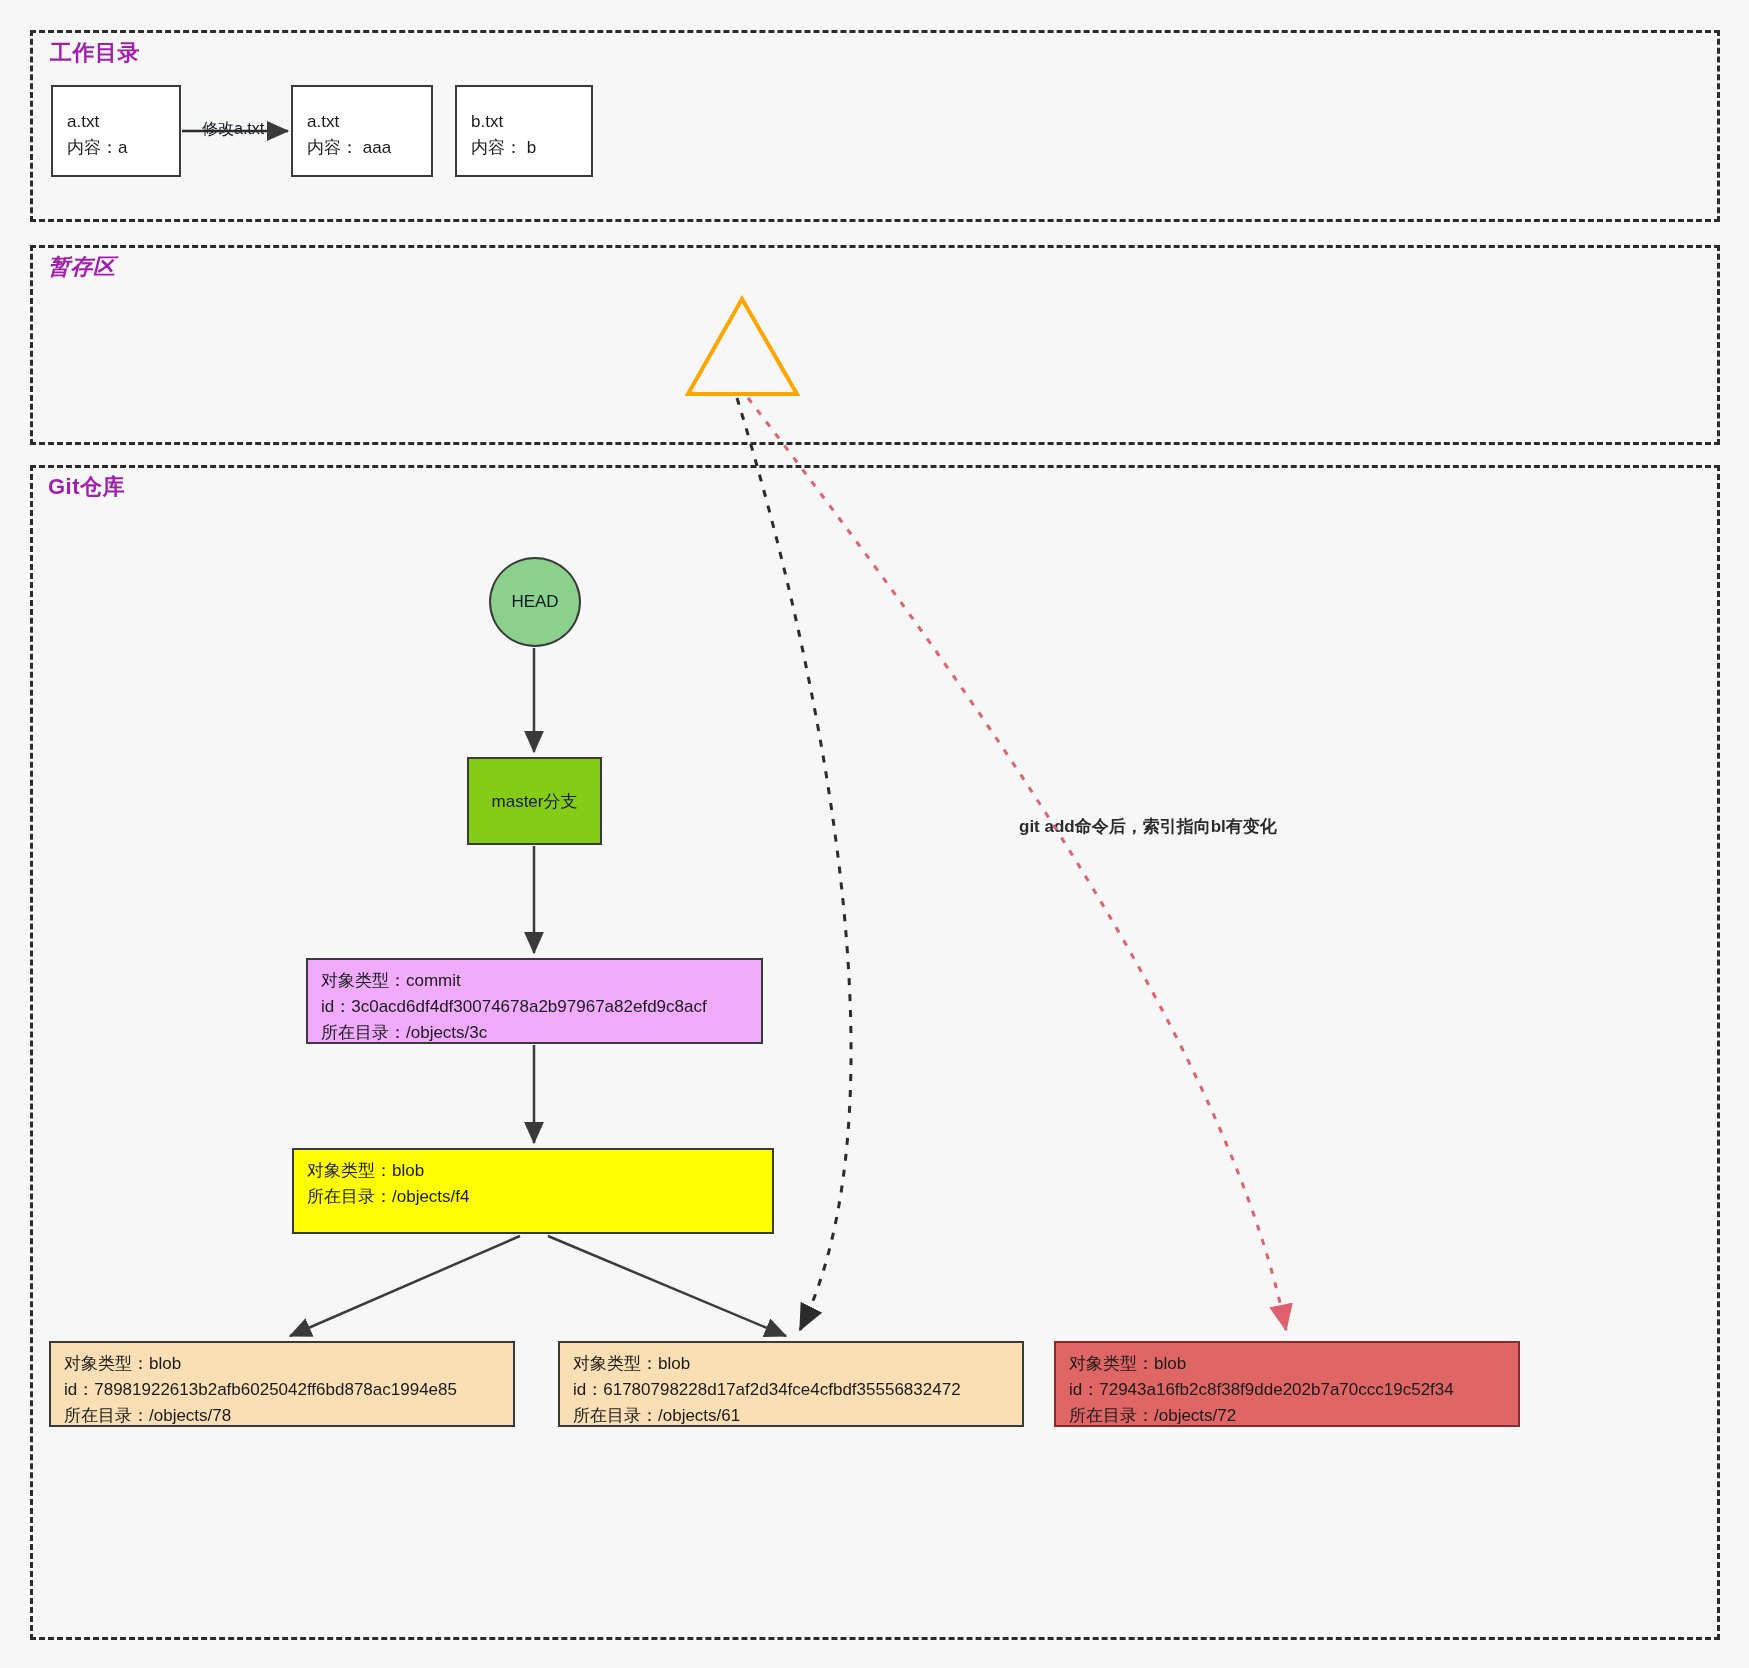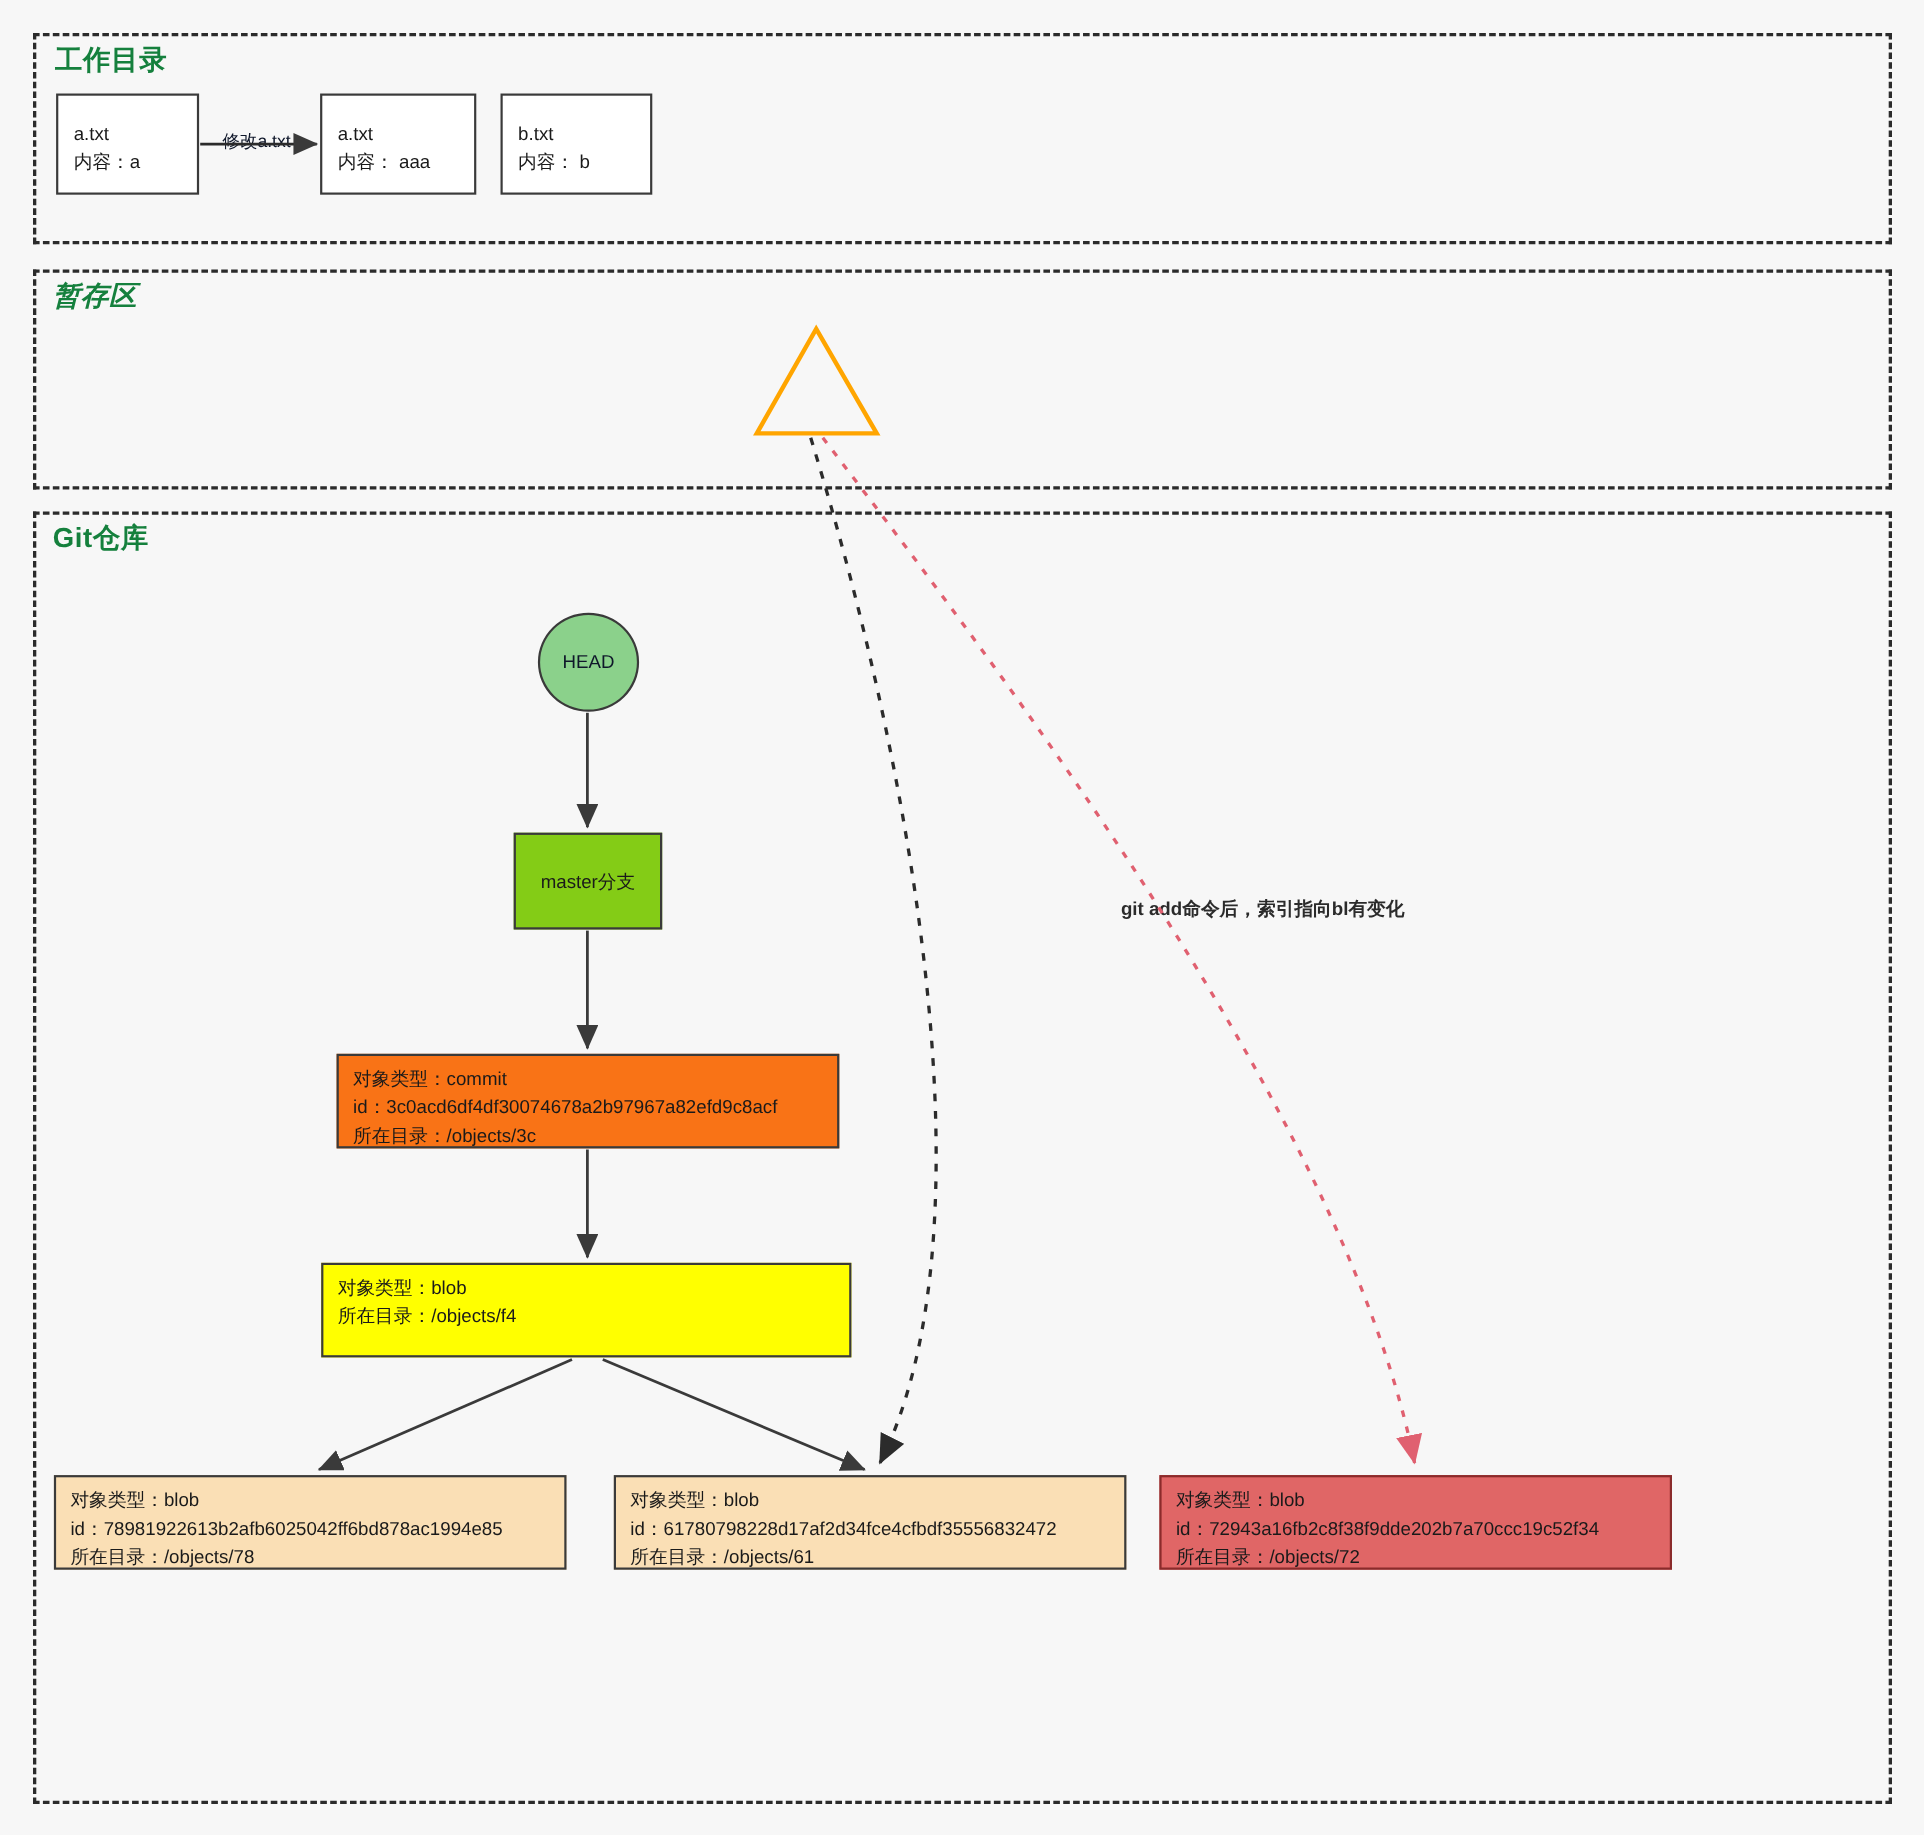--- a/index.html
+++ b/index.html
@@ -20,23 +20,23 @@
 
   
   .region {
     position: absolute;
     border: 3px dashed #2b2b2b;
     box-sizing: border-box;
     background: transparent;
   }
   .region-title {
     position: absolute;
-    color: #15803d;
+    color: #a21caf;
     font-weight: bold;
-    font-size: 25px;
+    font-size: 22px;
     letter-spacing: 0.5px;
     white-space: nowrap;
     font-family: "Liberation Sans", "DejaVu Sans", sans-serif;
   }
 
   
   .filebox {
     position: absolute;
     box-sizing: border-box;
     border: 2px solid #3a3a3a;
@@ -53,21 +53,21 @@
     position: absolute;
     box-sizing: border-box;
     border: 2px solid #3a3a3a;
     color: #1a1a1a;
     font-size: 17px;
     line-height: 1.52;
     padding: 8px 0 8px 13px;
     white-space: nowrap;
   }
   .objbox .ln { display: block; }
-  .obj-commit { background: #f97316; }
+  .obj-commit { background: #f0abfc; }
   .obj-tree   { background: #ffff00; }
   .obj-blob   { background: #fadfb5; }
   .obj-blob-red { background: #e06666; border-color: #8a2b2b; }
 
   
   .branchbox {
     position: absolute;
     box-sizing: border-box;
     background: #84cc16;
     border: 2px solid #3a3a3a;

